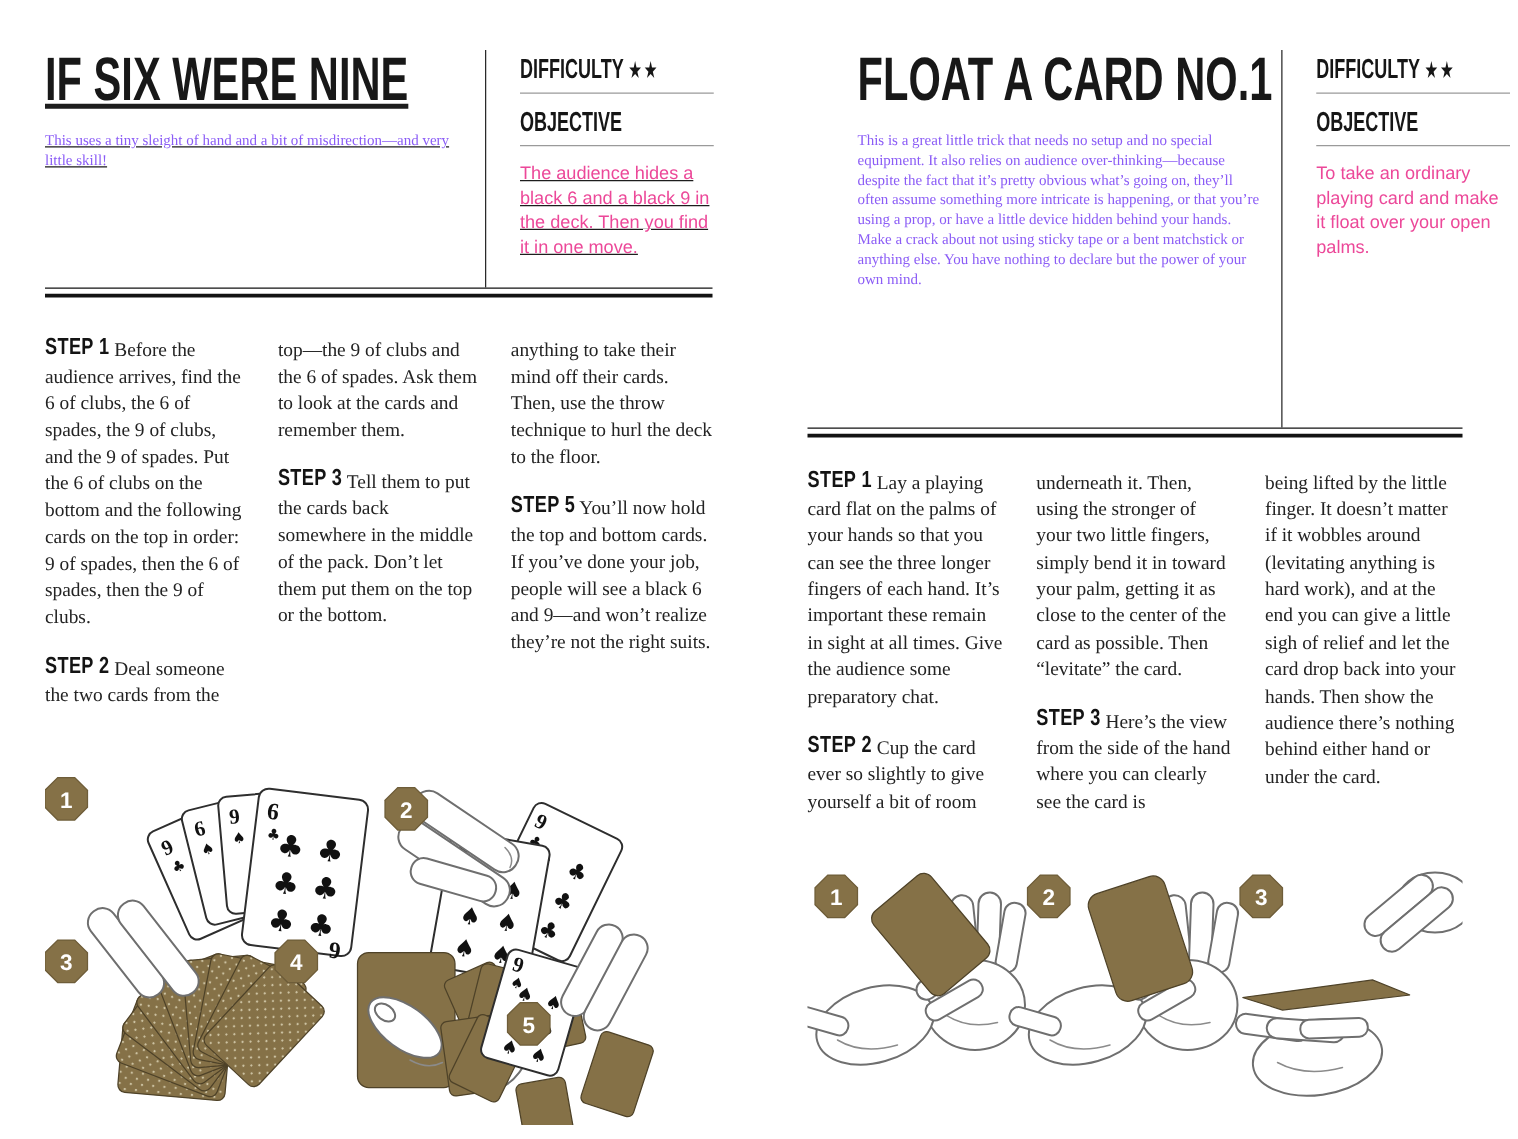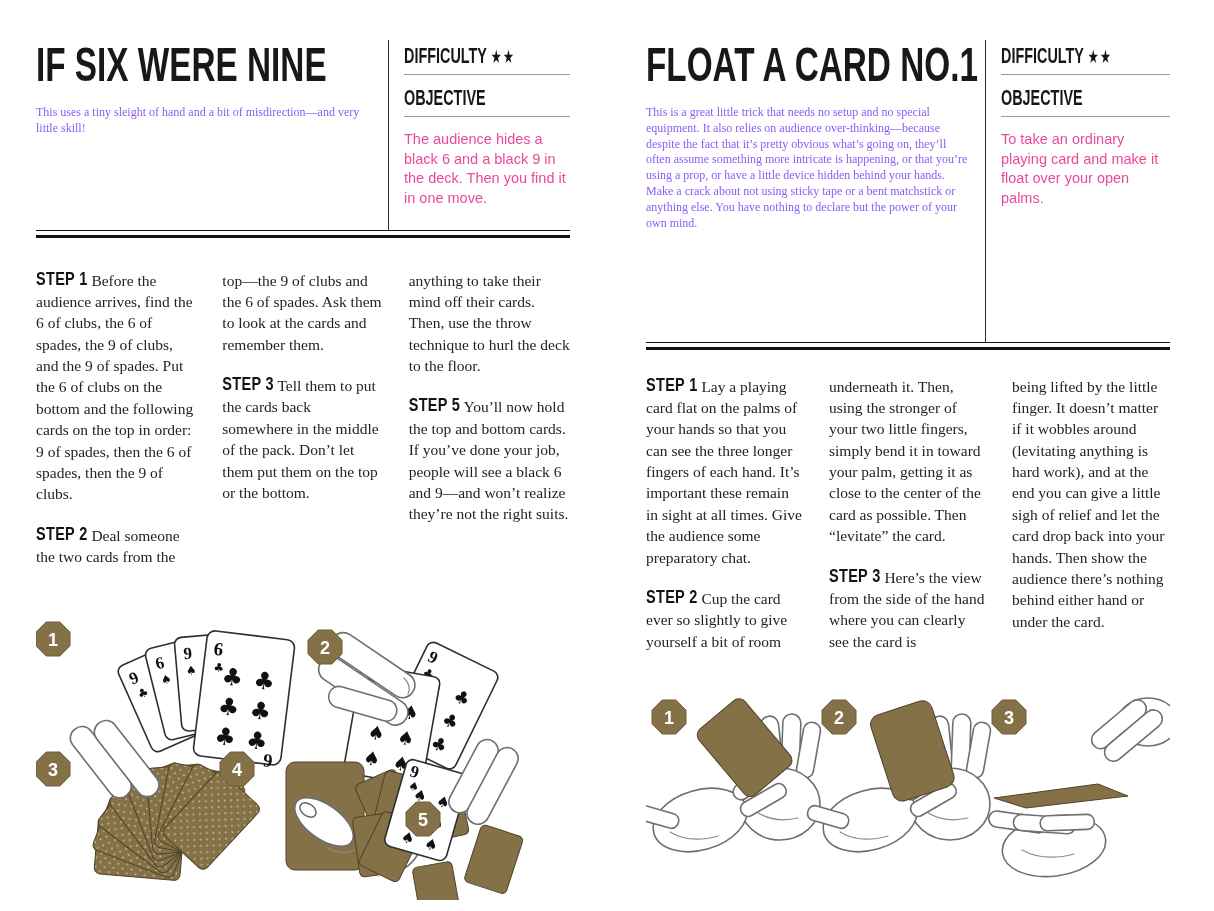--- a/index.html
+++ b/index.html
@@ -2,26 +2,26 @@
 <html><head>
 <meta charset="utf-8">
 <style>
   html,body{margin:0;padding:0;background:#ffffff;}
   .spread{position:relative;width:1214px;height:911px;background:#fff;overflow:hidden;color:#1d1d1d;}
   .page{position:absolute;top:40px;height:860px;}
   .page-left{left:36px;width:534px;}
   .page-right{left:646px;width:524px;}
 
   .header{display:flex;align-items:stretch;}
-  .h-left{height:190px;}
-  .h-right{height:302px;}
+  .h-left{height:190px;text-decoration:underline;}
+  .h-right{height:302px;margin-left:40px;}
   .page-left  .header-main{width:352px;}
   .page-right .header-main{width:339px;}
   .header-main{box-sizing:border-box;padding-right:14px;flex:none;}
-  .header-side{flex:1;border-left:1.5px solid #2a2a2a;padding-left:15px;padding-top:6px;box-sizing:border-box;}
+  .header-side{flex:1;border-left:1.5px solid #2a2a2a;padding-left:27px;padding-top:6px;box-sizing:border-box;}
 
   .page-title{font-family:"Liberation Sans",sans-serif;font-weight:900;font-size:49px;line-height:1.02;
               margin:0 0 15px 0;transform:scaleX(0.68);transform-origin:left top;white-space:nowrap;color:#181818;}
   .intro{font-family:"Liberation Serif",serif;font-size:12px;line-height:1.32;color:#8b5cf6;margin:0;max-width:340px;}
 
   .sb-title{font-family:"Liberation Sans",sans-serif;font-weight:800;font-size:20px;display:inline-block;
             transform:scale(0.72,1.1);transform-origin:left bottom;white-space:nowrap;color:#161616;}
   .stars{font-family:"DejaVu Sans",sans-serif;font-weight:400;font-size:17px;letter-spacing:2px;}
   .sb-rule{border-bottom:1.5px solid #9a9a9a;margin:5px 0 13px 0;width:100%;}
   .sb-text{font-family:"Liberation Sans",sans-serif;font-size:14.5px;line-height:1.36;color:#ec4899;margin:0;max-width:162px;}

